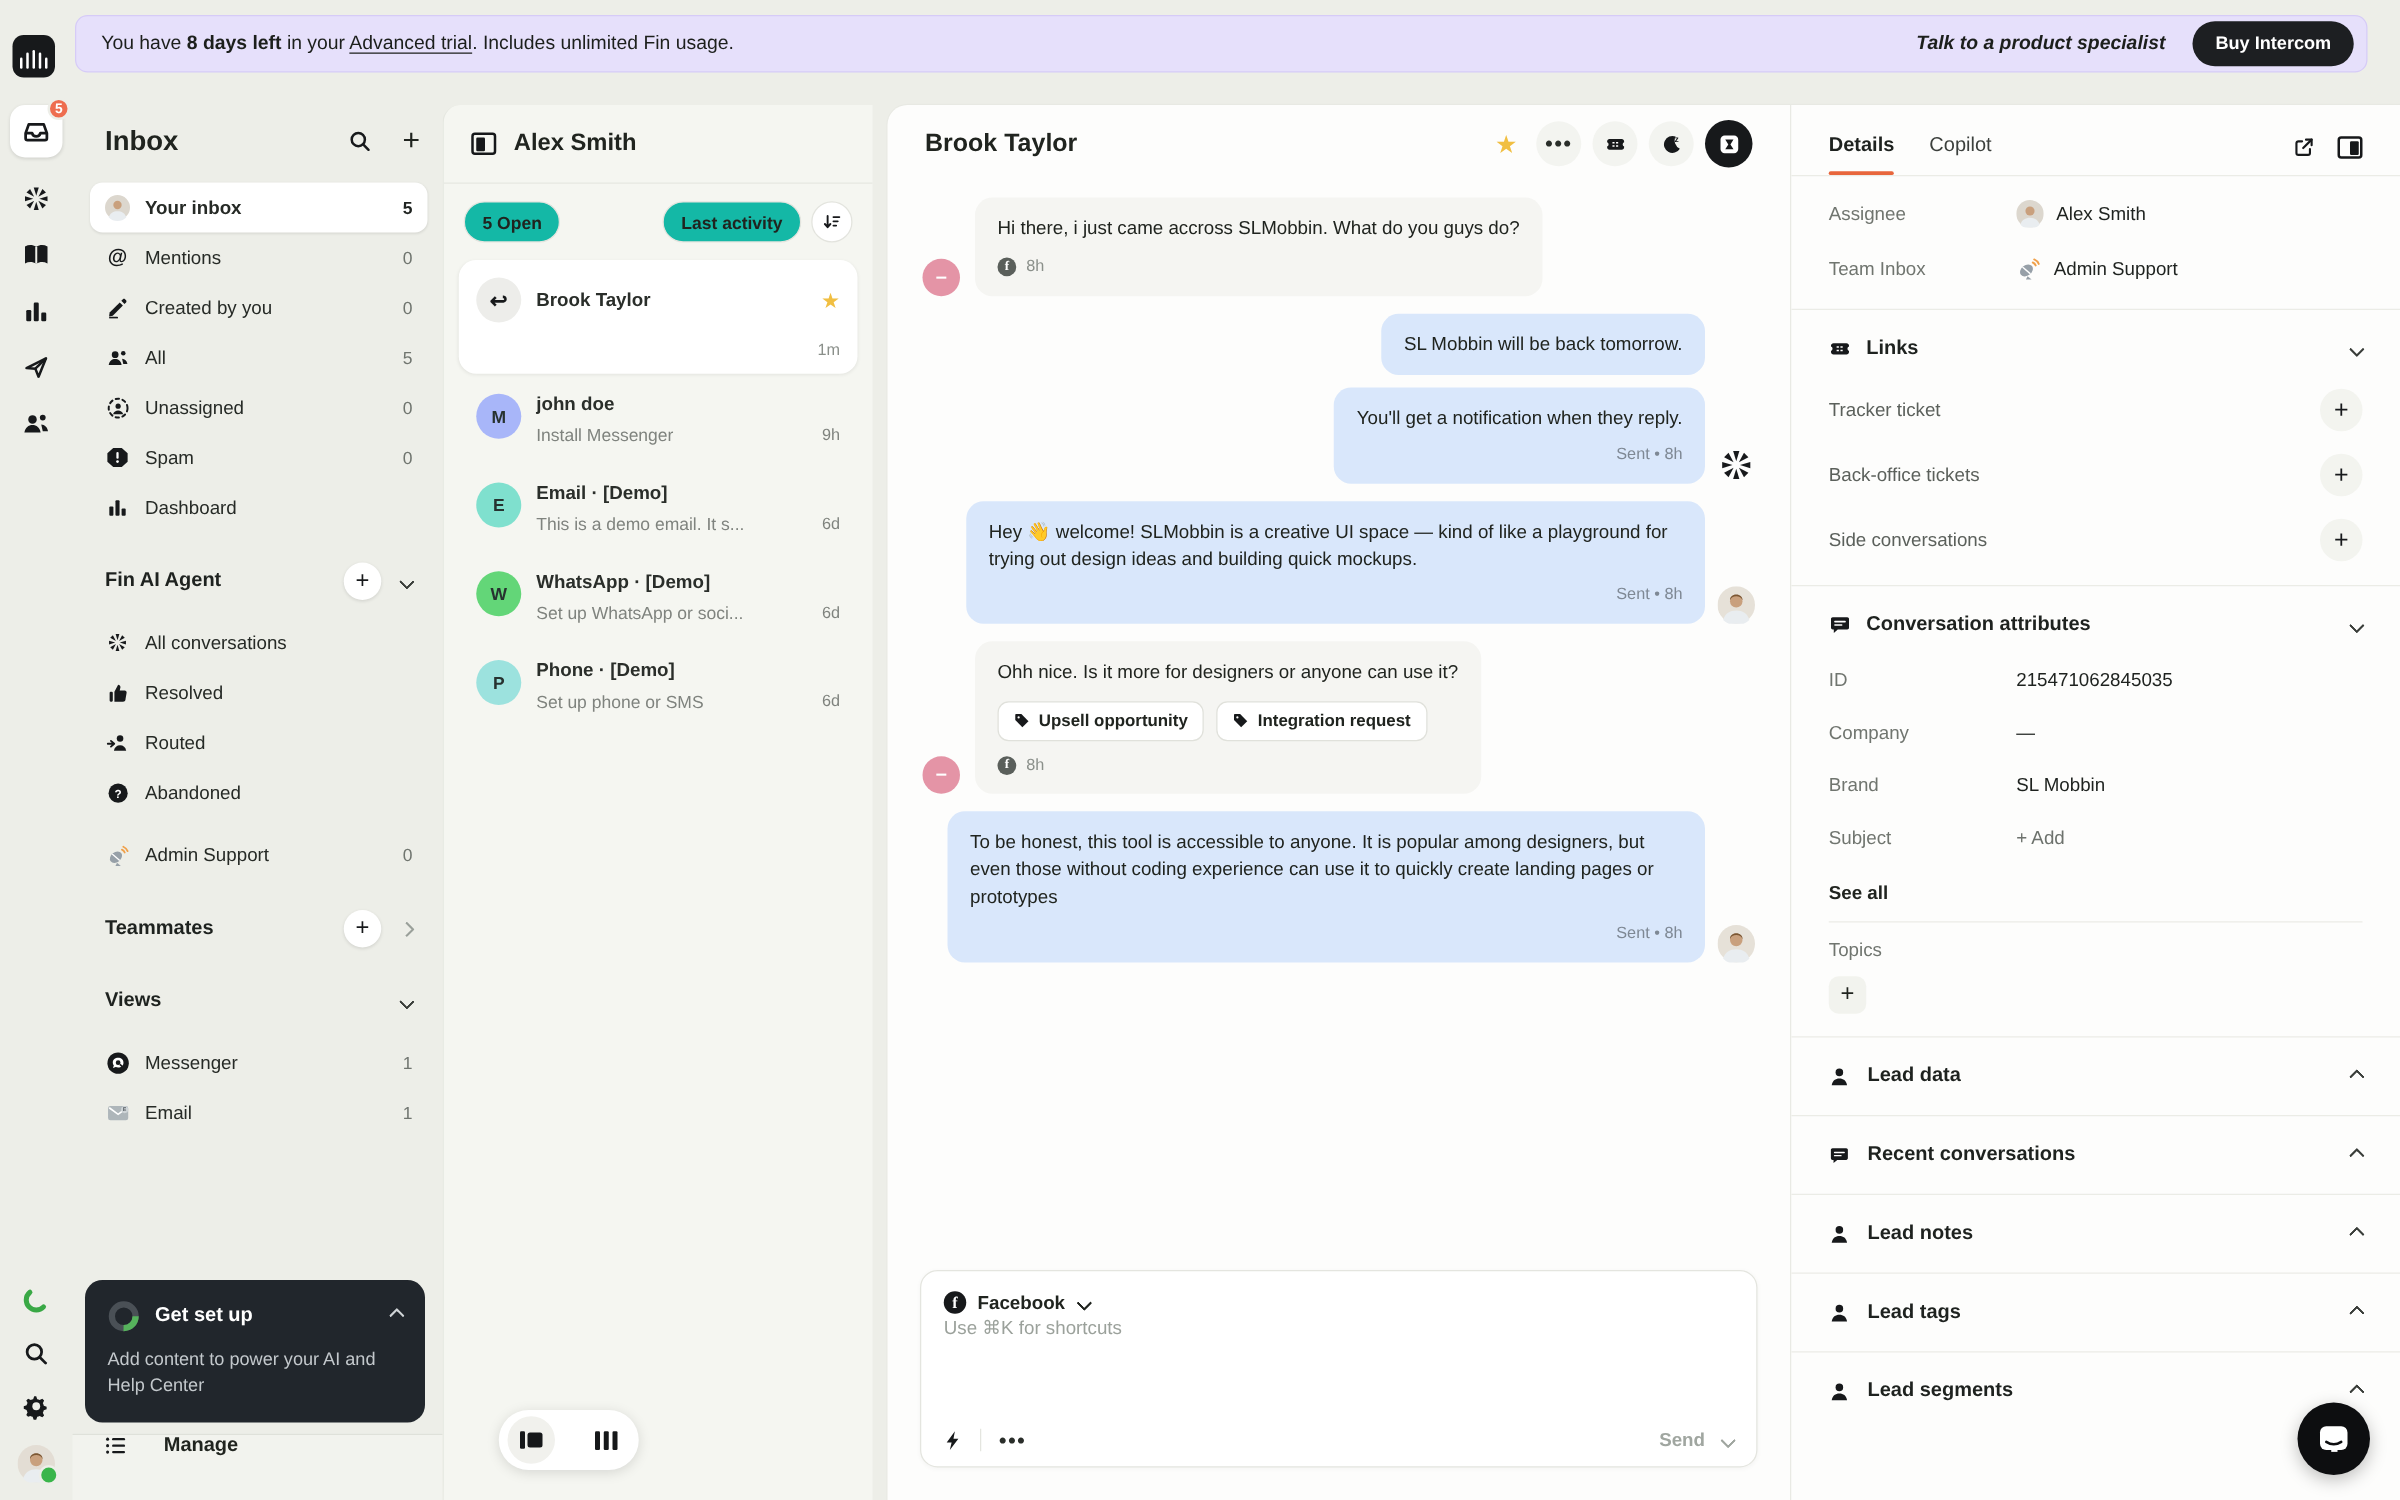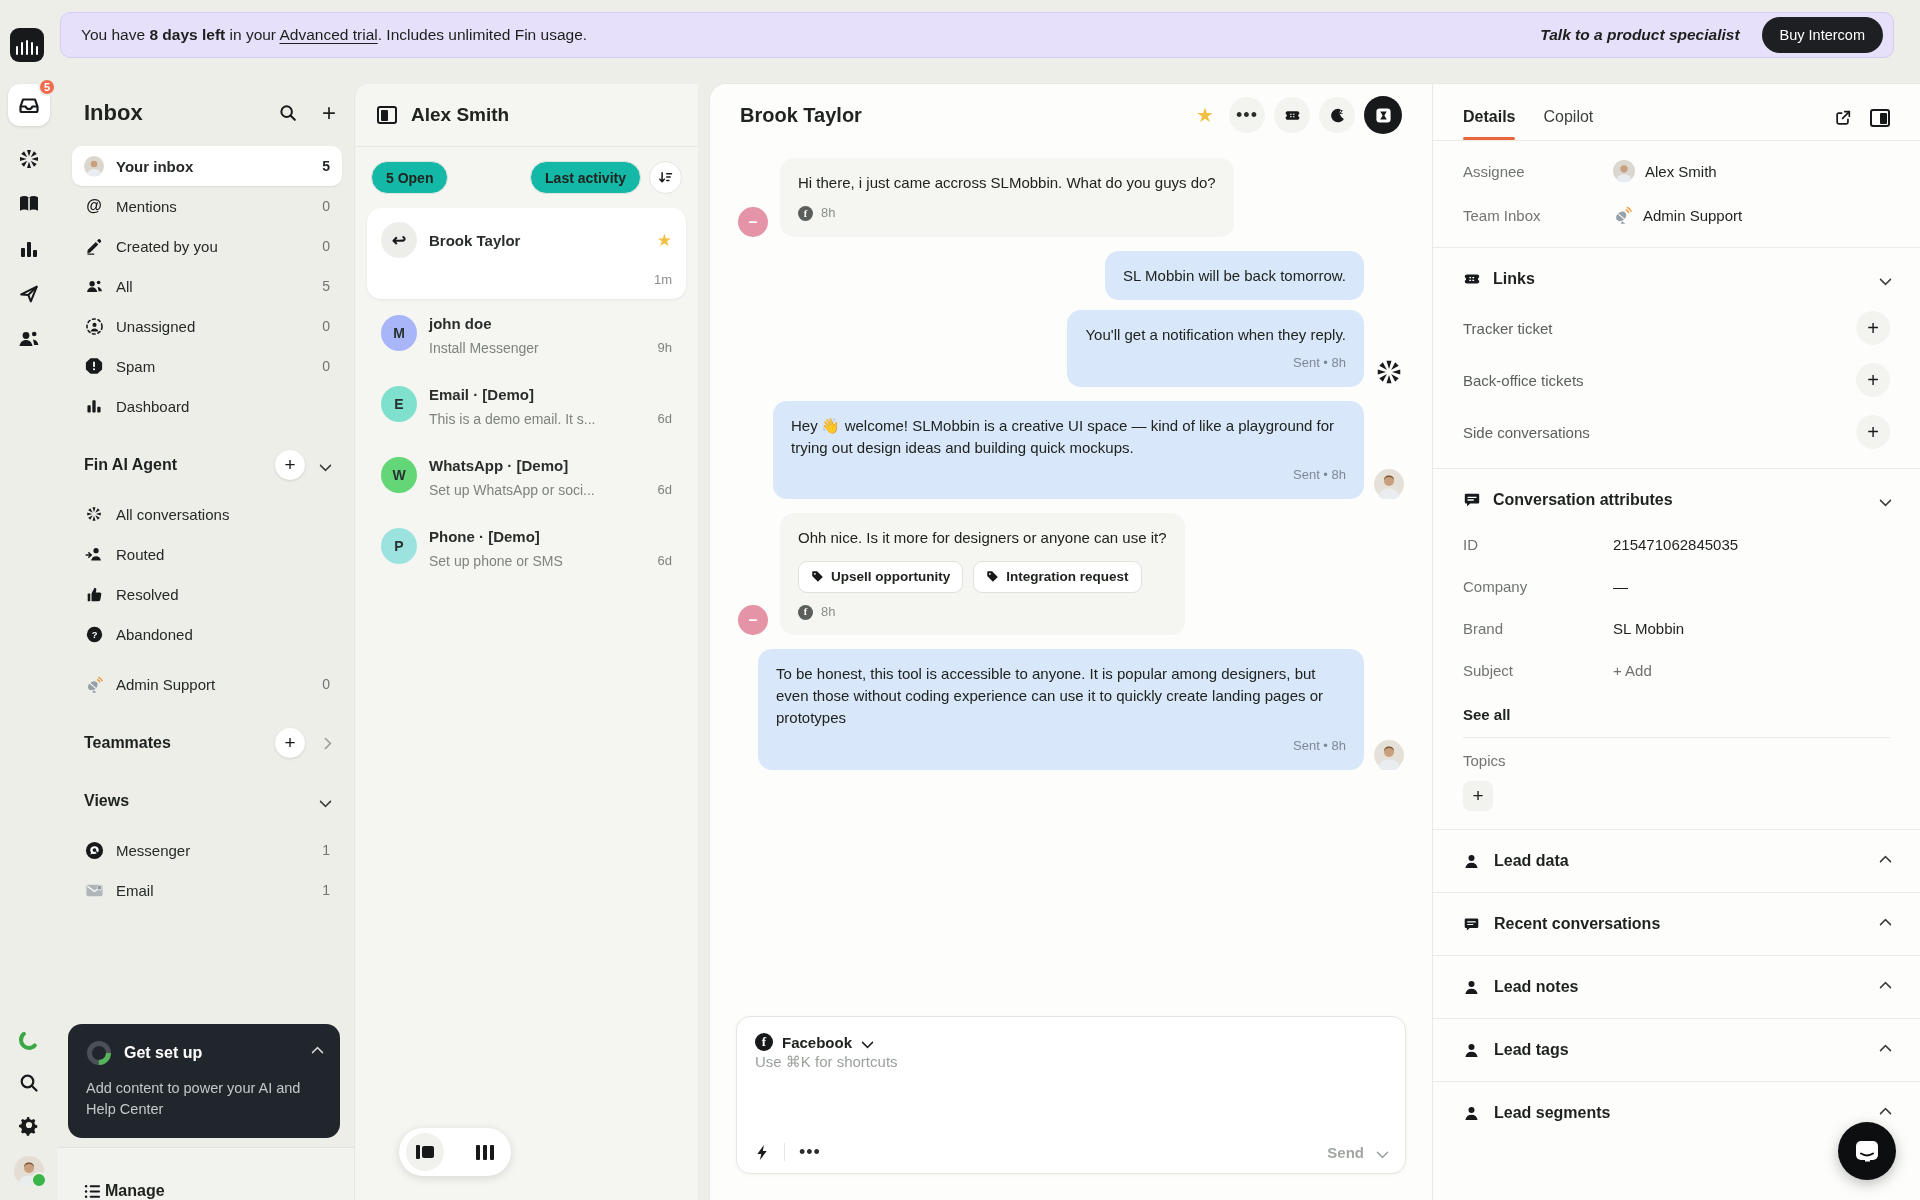--- a/index.html
+++ b/index.html
@@ -11,21 +11,21 @@
   .chev.sm{width:7px;height:7px;}
 
   
   .logo{position:absolute;left:10px;top:28px;width:34px;height:34px;background:#17191b;border-radius:9px;display:flex;align-items:flex-end;justify-content:center;gap:2.5px;padding-bottom:7px;box-sizing:border-box;}
   .logo i{display:block;width:2.5px;background:#fff;border-radius:2px;}
   .banner{position:absolute;left:60px;right:26px;top:12px;height:46px;background:#e6e0fb;border:1px solid #d6cbf7;border-radius:10px;display:flex;align-items:center;padding:0 10px 0 20px;box-sizing:border-box;font-size:15.5px;color:#1c1f1c;}
   .banner b{font-weight:700;}
   .banner .trial-link{text-decoration:underline;text-underline-offset:3px;cursor:pointer;}
   .banner .spacer{flex:1;}
   .banner .specialist{font-weight:600;margin-right:22px;cursor:pointer;font-style:italic;}
-  .buy-btn{background:#1d1f22;color:#fff;font-size:14.5px;font-weight:400;border:none;border-radius:19px;padding:10px 18px;cursor:pointer;font-family:inherit;}
+  .buy-btn{background:#1d1f22;color:#fff;font-size:14.5px;font-weight:700;border:none;border-radius:19px;padding:10px 18px;cursor:pointer;font-family:inherit;}
 
   
   .rail{position:absolute;left:0;top:84px;bottom:0;width:58px;display:flex;flex-direction:column;align-items:center;}
   .rail-btn{position:relative;width:42px;height:42px;border-radius:12px;display:flex;align-items:center;justify-content:center;cursor:pointer;}
   .rail-btn.active{background:#fff;box-shadow:0 1px 3px rgba(0,0,0,.12);}
   .rail-badge{position:absolute;top:-6px;right:-6px;min-width:18px;height:18px;background:#ee6d4f;border:2px solid #edeee8;border-radius:10px;color:#fff;font-size:11px;font-weight:700;display:flex;align-items:center;justify-content:center;padding:0 3px;box-sizing:border-box;}
   .rail-ic{width:24px;height:24px;margin-top:21px;display:flex;align-items:center;justify-content:center;cursor:pointer;color:#17191b;}
   .rail-bottom{position:absolute;left:0;bottom:14px;width:58px;display:flex;flex-direction:column;align-items:center;gap:20px;}
   .rail-avatar{position:relative;width:30px;height:30px;border-radius:50%;overflow:visible;cursor:pointer;}
   .rail-avatar .dot{position:absolute;right:-3px;bottom:-2px;width:12px;height:12px;background:#39b54a;border:2px solid #edeee8;border-radius:50%;}
@@ -43,21 +43,21 @@
   .count{margin-left:auto;font-size:14px;color:#70756f;}
   .nav-item.sel .count{color:#1f2320;}
   .sec-head{display:flex;align-items:center;margin-top:20px;height:38px;padding:0 12px 0 12px;font-size:16px;font-weight:700;color:#1e221f;}
   .sec-head .tools{margin-left:auto;display:flex;align-items:center;gap:16px;color:#3a3e3a;}
   .circle-plus{width:30px;height:30px;border-radius:50%;background:#fff;box-shadow:0 1px 3px rgba(0,0,0,.12);display:flex;align-items:center;justify-content:center;font-size:19px;font-weight:500;cursor:pointer;color:#17191b;}
   .getsetup{position:absolute;left:10px;right:14px;bottom:62px;background:#21262c;border-radius:14px;color:#fff;padding:16px 18px 18px;box-sizing:border-box;}
   .gsu-row{display:flex;align-items:center;gap:12px;}
   .gsu-title{font-size:16px;font-weight:700;}
   .gsu-row .chev{margin-left:auto;color:#cfd3d6;}
   .gsu-body{margin-top:12px;font-size:14.5px;line-height:1.45;color:#c3c8cc;}
-  .manage{position:absolute;left:0;right:0;bottom:0;height:52px;border-top:1px solid #dfe1da;display:flex;align-items:flex-end;gap:4px;padding-left:26px;font-size:16px;font-weight:700;cursor:pointer;background:#f2f3ee;}
+  .manage{position:absolute;left:0;right:0;bottom:0;height:52px;border-top:1px solid #dfe1da;display:flex;align-items:flex-start;gap:30px;padding-left:26px;font-size:16px;font-weight:700;cursor:pointer;background:#f2f3ee;}
 
   
   .convlist{position:absolute;left:354px;top:84px;bottom:0;width:344px;background:#f5f6f1;border-top-left-radius:14px;border-left:1px solid #e5e7e0;box-sizing:border-box;}
   .cl-head{height:62px;display:flex;align-items:center;gap:14px;padding:0 22px;border-bottom:1px solid #e6e7e1;}
   .panel-ic{width:16px;height:14px;border:2px solid #16181a;border-radius:3px;position:relative;}
   .panel-ic::after{content:'';position:absolute;top:1.5px;bottom:1.5px;border-radius:1px;background:#16181a;}
   .panel-ic.left-fill::after{left:1.5px;width:7px;}
   .panel-ic.right-fill::after{right:1.5px;width:7px;}
   .cl-title{font-size:19px;font-weight:700;}
   .cl-filters{display:flex;align-items:center;padding:14px 16px 10px;}
@@ -365,36 +365,36 @@
                 <path d="M9.6 12 3 10v4z"></path>
                 <path d="M14.4 12 21 10v4z"></path>
               </g>
             </g>
           </svg>
       </span>
       <span>All conversations</span>
     </div>
     <div class="nav-item">
       <span class="ic">
+        <svg width="17" height="17" viewBox="0 0 20 20" fill="#17191b">
+            <path d="M6.5 18V8.8L10 2.2c1.3 0 2.2.9 2.2 2.2l-.7 3.2h4.7c1.2 0 2 1 1.8 2.1l-1 5.6A2.6 2.6 0 0 1 14.4 18z"></path>
+            <rect x="2" y="8.8" width="3" height="9.2" rx="1"></rect>
+          </svg>
+      </span>
+      <span>Resolved</span>
+    </div>
+    <div class="nav-item">
+      <span class="ic">
         <svg width="18" height="18" viewBox="0 0 22 22" fill="#17191b">
             <circle cx="13.5" cy="7" r="3.2"></circle>
             <path d="M7.5 19c.6-3.6 2.9-5.4 6-5.4s5.4 1.8 6 5.4z"></path>
             <path d="M1.5 12.2h5.4M4.6 9.4l3.2 2.8-3.2 2.8" fill="none" stroke="#17191b" stroke-width="1.8" stroke-linecap="round" stroke-linejoin="round"></path>
           </svg>
       </span>
       <span>Routed</span>
-    </div>
-    <div class="nav-item">
-      <span class="ic">
-        <svg width="17" height="17" viewBox="0 0 20 20" fill="#17191b">
-            <path d="M6.5 18V8.8L10 2.2c1.3 0 2.2.9 2.2 2.2l-.7 3.2h4.7c1.2 0 2 1 1.8 2.1l-1 5.6A2.6 2.6 0 0 1 14.4 18z"></path>
-            <rect x="2" y="8.8" width="3" height="9.2" rx="1"></rect>
-          </svg>
-      </span>
-      <span>Resolved</span>
     </div>
     <div class="nav-item">
       <span class="ic">
         <svg width="17" height="17" viewBox="0 0 20 20">
             <circle cx="10" cy="10" r="9" fill="#17191b"></circle>
             <text x="10" y="14.2" text-anchor="middle" font-size="11" font-weight="bold" fill="#fff" font-family="Liberation Sans,sans-serif">?</text>
           </svg>
       </span>
       <span>Abandoned</span>
     </div>

